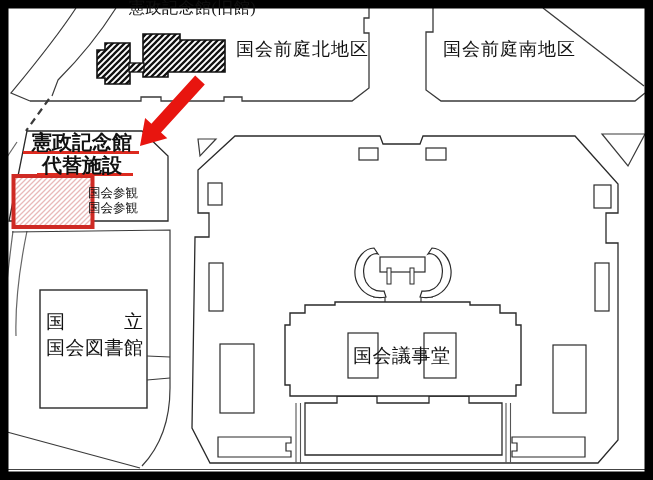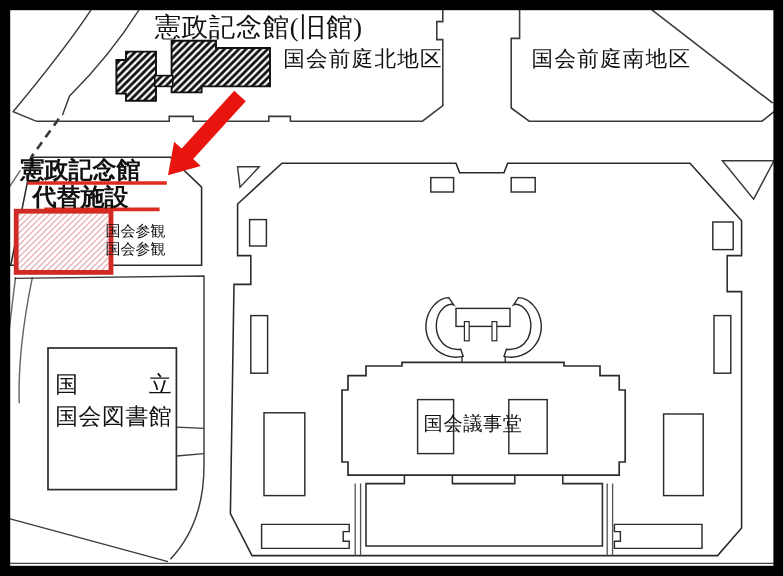--- a/index.html
+++ b/index.html
@@ -2,31 +2,31 @@
 <html><head>
 <meta charset="utf-8">
 <style>
   html,body{margin:0;padding:0;background:#fff;}
   #stage{
     position:relative;width:653px;height:480px;background:#fff;overflow:hidden;
     font-family:"Liberation Serif","DejaVu Serif",serif;
   }
   #linework{position:absolute;left:0;top:0;z-index:1;}
   .lbl{position:absolute;z-index:2;color:#111;white-space:nowrap;line-height:1.05;}
-  .lbl-oldhall{left:129px;top:11px;font-size:22px;letter-spacing:0.5px;}
+  .lbl-oldhall{left:129px;top:0;font-size:16px;letter-spacing:0.5px;}
   .lbl-north{left:236px;top:40px;font-size:18px;letter-spacing:1px;}
   .lbl-south{left:443px;top:40px;font-size:18px;letter-spacing:1px;}
-  .facility{left:7px;top:132px;width:120px;text-align:center;font-size:20px;font-weight:bold;}
+  .facility{left:22px;top:132px;width:120px;text-align:center;font-size:20px;font-weight:bold;}
   .facility .fl1{display:inline-block;margin-bottom:1px;}
   .facility .fl2{display:inline-block;margin-top:1px;}
   .busparking{left:88px;top:186px;width:86px;text-align:left;font-size:12.5px;line-height:15px;}
   .library{left:46px;top:312px;width:97px;font-size:19px;}
   .library .row1{display:flex;justify-content:space-between;}
   .library .row2{margin-top:6px;letter-spacing:0.5px;}
-  .lbl-diet{left:353px;top:346px;font-size:16px;letter-spacing:0.5px;}
+  .lbl-diet{left:353px;top:346px;font-size:19px;letter-spacing:0.5px;}
 </style>
 </head>
 <body>
 
 <div id="stage">
   <svg id="linework" width="653" height="480" viewBox="0 0 653 480">
     <defs>
       <pattern id="hatchB" width="6" height="6" patternUnits="userSpaceOnUse">
         <rect width="6" height="6" fill="#ffffff"></rect>
         <path d="M-1,1 L1,-1 M-1,7 L7,-1 M5,7 L7,5" stroke="#111111" stroke-width="2.3"></path>

